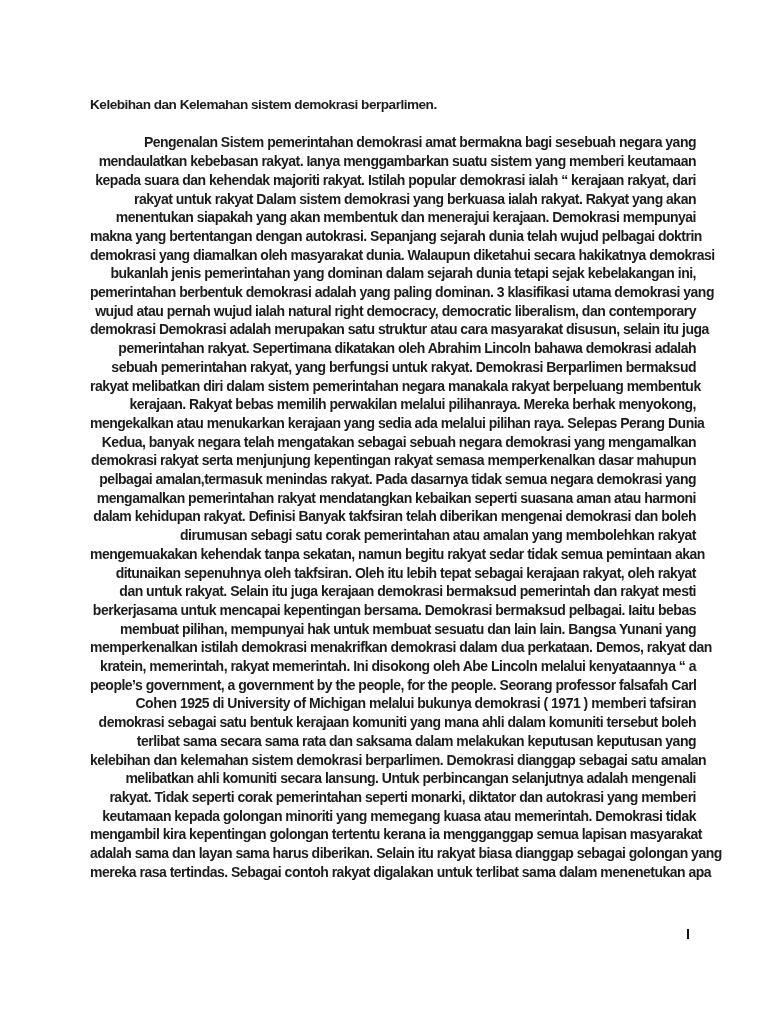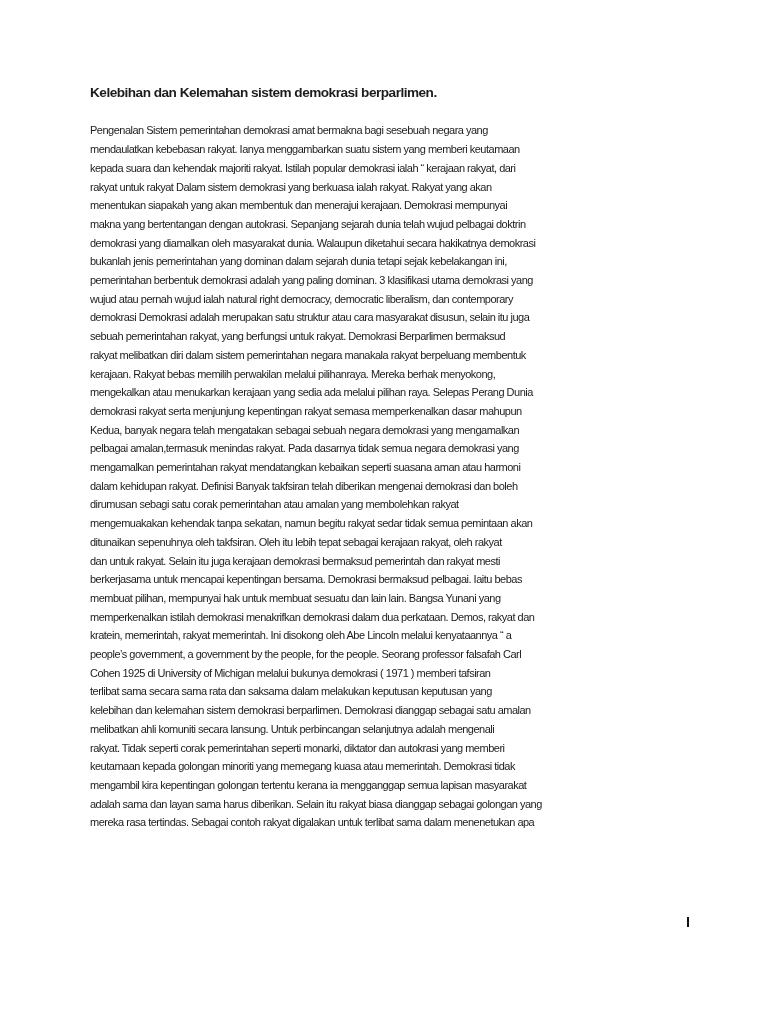--- a/index.html
+++ b/index.html
@@ -7,41 +7,43 @@
     padding: 0;
     background: #ffffff;
   }
   .viewport {
     position: relative;
     width: 768px;
     height: 932px;
     background: #ffffff;
     overflow: hidden;
     font-family: "Liberation Sans", "DejaVu Sans", sans-serif;
+    margin-top: 12px;
   }
   .doc {
     position: absolute;
     left: 90px;
     top: 84px;
     width: 606px;
     color: #1c1c1c;
   }
   .doc-title {
     font-size: 13.6px;
     font-weight: bold;
     letter-spacing: -0.5px;
     line-height: 18.7px;
     margin: 0 0 18.7px 0;
   }
   .para-line {
-    font-size: 11px;
-    font-weight: normal;
+    font-size: 14px;
+    font-weight: bold;
     letter-spacing: -0.5px;
     line-height: 18.7px;
     white-space: nowrap;
+    text-align: right;
   }
   .text-cursor {
     position: absolute;
     left: 597px;
     top: 833px; 
     width: 2px;
     height: 10px;
     background: #111111;
   }
 </style>
@@ -56,39 +58,41 @@
         <div class="para-line">mendaulatkan kebebasan rakyat. Ianya menggambarkan suatu sistem yang memberi keutamaan</div>
         <div class="para-line">kepada suara dan kehendak majoriti rakyat. Istilah popular demokrasi ialah “ kerajaan rakyat, dari</div>
         <div class="para-line">rakyat untuk rakyat Dalam sistem demokrasi yang berkuasa ialah rakyat. Rakyat yang akan</div>
         <div class="para-line">menentukan siapakah yang akan membentuk dan menerajui kerajaan. Demokrasi mempunyai</div>
         <div class="para-line">makna yang bertentangan dengan autokrasi. Sepanjang sejarah dunia telah wujud pelbagai doktrin</div>
         <div class="para-line">demokrasi yang diamalkan oleh masyarakat dunia. Walaupun diketahui secara hakikatnya demokrasi</div>
         <div class="para-line">bukanlah jenis pemerintahan yang dominan dalam sejarah dunia tetapi sejak kebelakangan ini,</div>
         <div class="para-line">pemerintahan berbentuk demokrasi adalah yang paling dominan. 3 klasifikasi utama demokrasi yang</div>
         <div class="para-line">wujud atau pernah wujud ialah natural right democracy, democratic liberalism, dan contemporary</div>
         <div class="para-line">demokrasi Demokrasi adalah merupakan satu struktur atau cara masyarakat disusun, selain itu juga</div>
+        <div class="para-line">pemerintahan rakyat. Sepertimana dikatakan oleh Abrahim Lincoln bahawa demokrasi adalah</div>
         <div class="para-line">sebuah pemerintahan rakyat, yang berfungsi untuk rakyat. Demokrasi Berparlimen bermaksud</div>
         <div class="para-line">rakyat melibatkan diri dalam sistem pemerintahan negara manakala rakyat berpeluang membentuk</div>
         <div class="para-line">kerajaan. Rakyat bebas memilih perwakilan melalui pilihanraya. Mereka berhak menyokong,</div>
         <div class="para-line">mengekalkan atau menukarkan kerajaan yang sedia ada melalui pilihan raya. Selepas Perang Dunia</div>
+        <div class="para-line">Kedua, banyak negara telah mengatakan sebagai sebuah negara demokrasi yang mengamalkan</div>
         <div class="para-line">demokrasi rakyat serta menjunjung kepentingan rakyat semasa memperkenalkan dasar mahupun</div>
-        <div class="para-line">Kedua, banyak negara telah mengatakan sebagai sebuah negara demokrasi yang mengamalkan</div>
         <div class="para-line">pelbagai amalan,termasuk menindas rakyat. Pada dasarnya tidak semua negara demokrasi yang</div>
         <div class="para-line">mengamalkan pemerintahan rakyat mendatangkan kebaikan seperti suasana aman atau harmoni</div>
         <div class="para-line">dalam kehidupan rakyat. Definisi Banyak takfsiran telah diberikan mengenai demokrasi dan boleh</div>
         <div class="para-line">dirumusan sebagi satu corak pemerintahan atau amalan yang membolehkan rakyat</div>
         <div class="para-line">mengemuakakan kehendak tanpa sekatan, namun begitu rakyat sedar tidak semua pemintaan akan</div>
         <div class="para-line">ditunaikan sepenuhnya oleh takfsiran. Oleh itu lebih tepat sebagai kerajaan rakyat, oleh rakyat</div>
         <div class="para-line">dan untuk rakyat. Selain itu juga kerajaan demokrasi bermaksud pemerintah dan rakyat mesti</div>
         <div class="para-line">berkerjasama untuk mencapai kepentingan bersama. Demokrasi bermaksud pelbagai. Iaitu bebas</div>
         <div class="para-line">membuat pilihan, mempunyai hak untuk membuat sesuatu dan lain lain. Bangsa Yunani yang</div>
         <div class="para-line">memperkenalkan istilah demokrasi menakrifkan demokrasi dalam dua perkataan. Demos, rakyat dan</div>
         <div class="para-line">kratein, memerintah, rakyat memerintah. Ini disokong oleh Abe Lincoln melalui kenyataannya “ a</div>
         <div class="para-line">people’s government, a government by the people, for the people. Seorang professor falsafah Carl</div>
         <div class="para-line">Cohen 1925 di University of Michigan melalui bukunya demokrasi ( 1971 ) memberi tafsiran</div>
+        <div class="para-line">demokrasi sebagai satu bentuk kerajaan komuniti yang mana ahli dalam komuniti tersebut boleh</div>
         <div class="para-line">terlibat sama secara sama rata dan saksama dalam melakukan keputusan keputusan yang</div>
         <div class="para-line">kelebihan dan kelemahan sistem demokrasi berparlimen. Demokrasi dianggap sebagai satu amalan</div>
         <div class="para-line">melibatkan ahli komuniti secara lansung. Untuk perbincangan selanjutnya adalah mengenali</div>
         <div class="para-line">rakyat. Tidak seperti corak pemerintahan seperti monarki, diktator dan autokrasi yang memberi</div>
         <div class="para-line">keutamaan kepada golongan minoriti yang memegang kuasa atau memerintah. Demokrasi tidak</div>
         <div class="para-line">mengambil kira kepentingan golongan tertentu kerana ia mengganggap semua lapisan masyarakat</div>
         <div class="para-line">adalah sama dan layan sama harus diberikan. Selain itu rakyat biasa dianggap sebagai golongan yang</div>
         <div class="para-line">mereka rasa tertindas. Sebagai contoh rakyat digalakan untuk terlibat sama dalam menenetukan apa</div>
       </div>
     <div class="text-cursor"></div>

